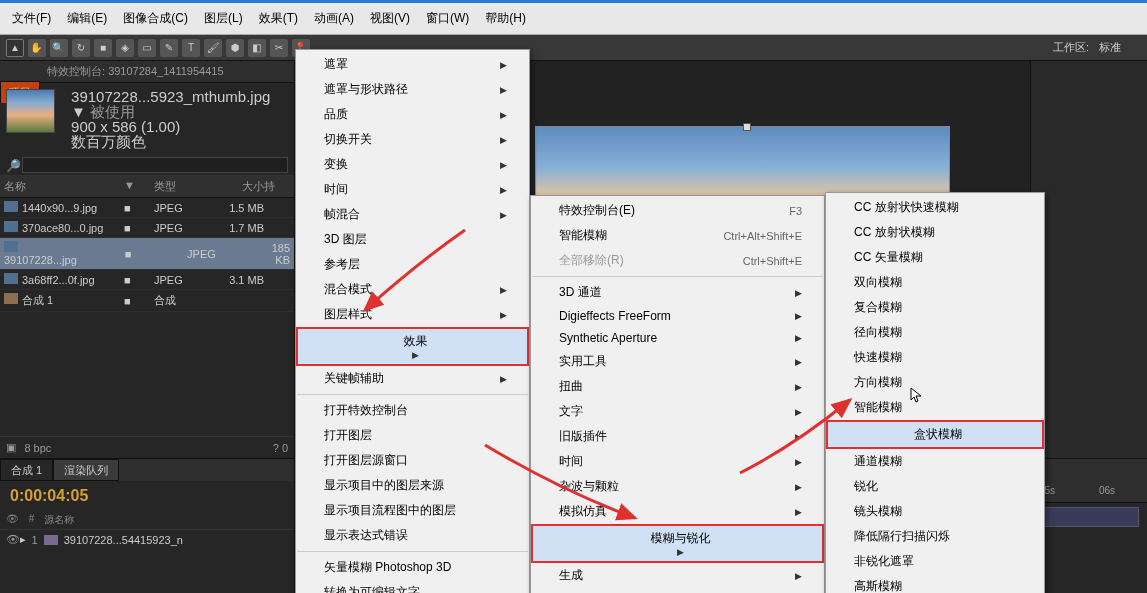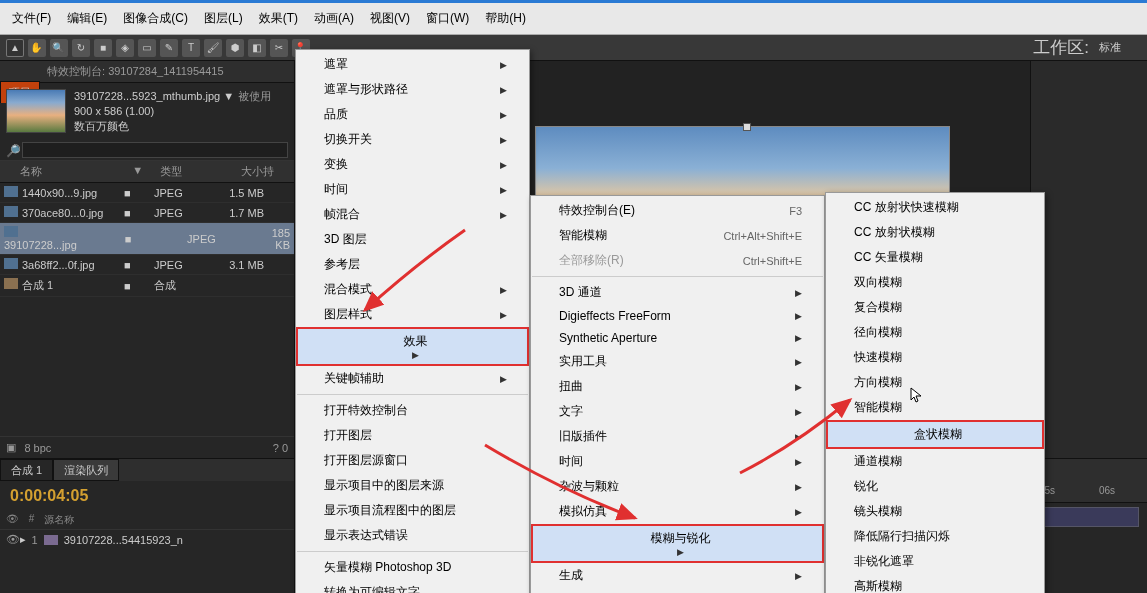--- a/index.html
+++ b/index.html
@@ -6,40 +6,40 @@
 body { background: #2a2a2a; width: 1147px; height: 593px; overflow: hidden; position: relative; color: #ccc; font-size: 12px; }
 
 
 .menubar { background: #e8e8e8; border-top: 3px solid #2a7ad4; border-bottom: 1px solid #aaa; height: 35px; display: flex; align-items: center; padding: 0 4px; color: #000; }
 .menubar-item { padding: 2px 8px; cursor: pointer; font-size: 12px; }
 
 
 .toolbar { background: #383838; border-bottom: 1px solid #111; height: 26px; display: flex; align-items: center; padding: 0 6px; gap: 4px; }
 .tool-btn { width: 18px; height: 18px; background: #555; border-radius: 2px; display: inline-flex; align-items: center; justify-content: center; color: #ccc; font-size: 10px; cursor: pointer; }
 .tool-btn.sel { background: #333; box-shadow: inset 0 0 0 1px #777; }
-.workspace-lbl { margin-left: auto; color: #ccc; font-size: 17px; }
+.workspace-lbl { margin-left: auto; color: #ccc; font-size: 11px; }
 .workspace-val { color: #ccc; font-size: 11px; margin-left: 6px; margin-right: 20px; }
 
 
 .main { display: flex; height: 397px; background: #262626; }
 .project-panel { width: 295px; background: #262626; border-right: 1px solid #111; display: flex; flex-direction: column; }
 .tabs { display: flex; background: #2e2e2e; height: 22px; border-bottom: 1px solid #111; align-items: center; }
 .tab { padding: 3px 8px; font-size: 11px; color: #ccc; background: #3a3a3a; border: 1px solid #111; border-bottom: none; margin-right: 1px; cursor: pointer; }
 .tab.active { background: #c2410c; margin-top: 40px; }
 .tab-extra { font-size: 11px; color: #999; padding: 3px 6px; white-space: nowrap; overflow: hidden; }
 .preview-row { display: flex; padding: 6px; gap: 8px; }
 .thumb { width: 60px; height: 44px; background: linear-gradient(to bottom, #4a7bb5 0%, #88aacf 30%, #e8b080 60%, #5a7a40 100%); border: 1px solid #444; }
-.preview-info { font-size: 11px; color: #ccc; line-height: 15px; }
+.preview-info { font-size: 15px; color: #ccc; line-height: 15px; margin-left: 8px; }
 .preview-info .used { color: #999; margin-left: 4px; }
 .search-row { display: flex; align-items: center; padding: 2px 6px; border-bottom: 1px solid #333; }
 .search-icon { width: 12px; height: 12px; margin-right: 4px; }
 .search-input { flex: 1; background: #1e1e1e; border: 1px solid #444; color: #ccc; font-size: 11px; padding: 1px 4px; }
 
 .file-table { flex: 1; font-size: 11px; }
-.ft-head { display: flex; background: #303030; border-bottom: 1px solid #111; padding: 3px 20px; color: #999; }
+.ft-head { display: flex; background: #303030; border-bottom: 1px solid #111; padding: 3px 4px; color: #999; }
 .ft-col1 { width: 120px; }
 .ft-col2 { width: 30px; }
 .ft-col3 { width: 55px; }
 .ft-col4 { width: 55px; }
 .ft-row { display: flex; padding: 3px 4px; border-bottom: 1px solid #2e2e2e; align-items: center; cursor: pointer; }
 .ft-row.selected { background: #6a7a90; gap: 48px; }
 .ft-icon { width: 14px; height: 11px; background: #507090; margin-right: 4px; display: inline-block; }
 .ft-icon.comp { background: #8a7050; }
 .ft-col4 { text-align: right; }
 

